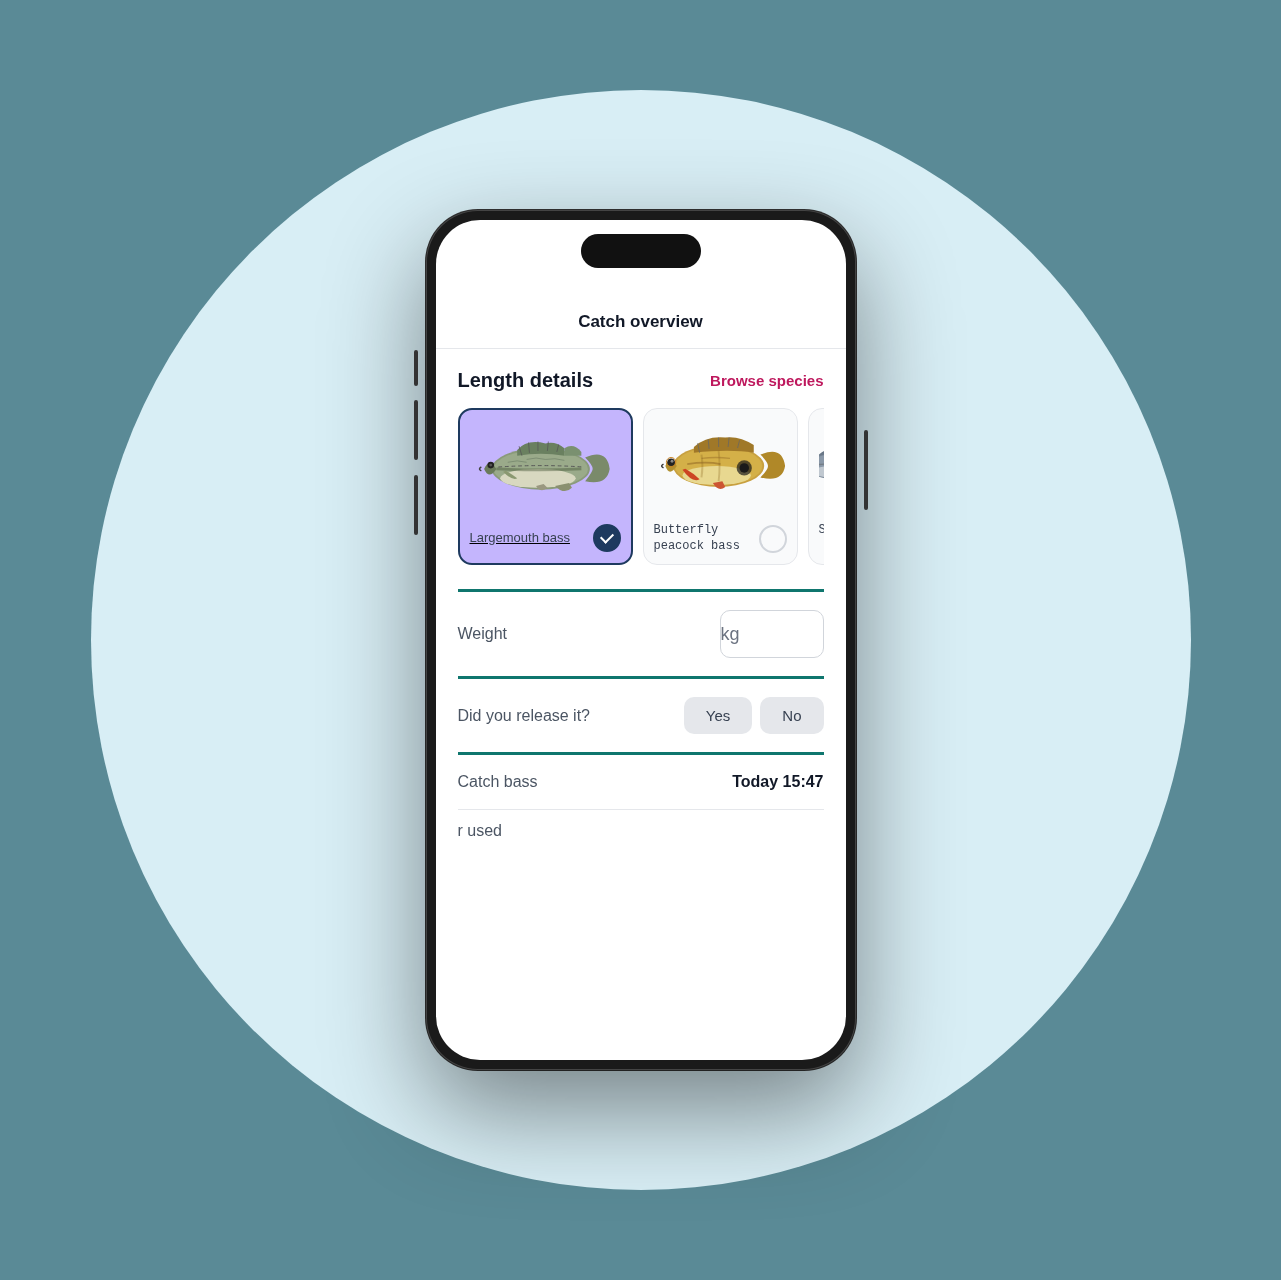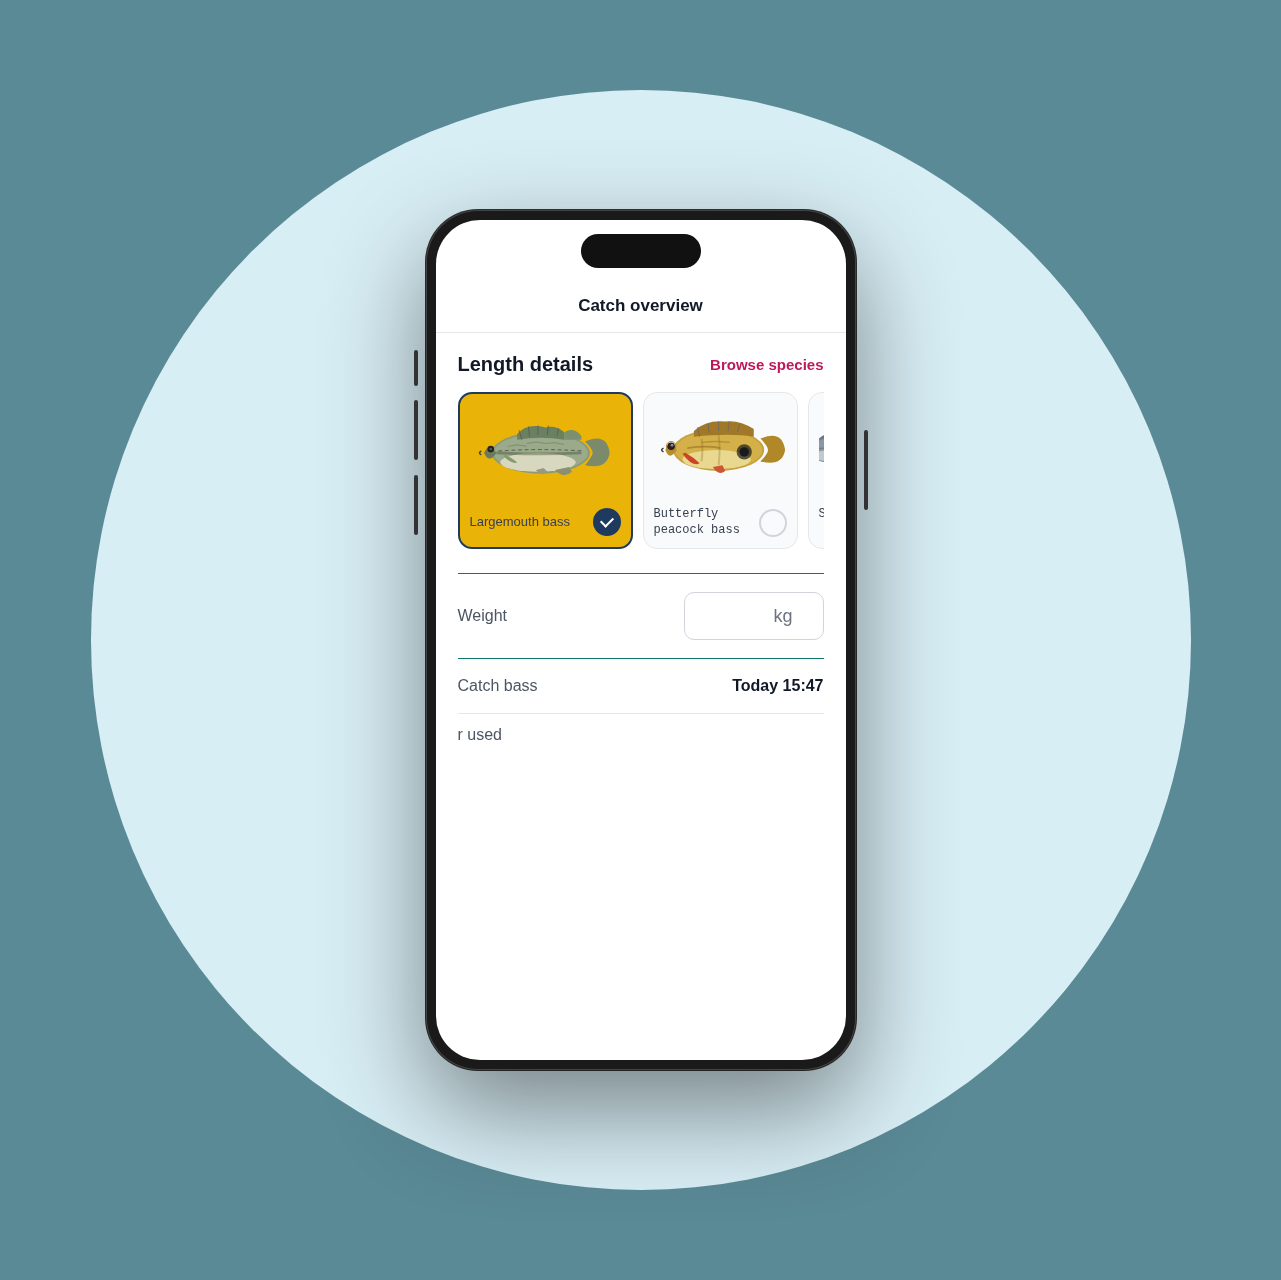--- a/index.html
+++ b/index.html
@@ -62,20 +62,21 @@
       border-radius: 20px;
       z-index: 10;
     }
 
     .screen-content {
       flex: 1;
       display: flex;
       flex-direction: column;
       padding-top: 64px;
       overflow: hidden;
+      margin-top: 16px;
     }
 
     
     .header {
       text-align: center;
       padding: 12px 20px 16px;
       border-bottom: 1px solid #e5e7eb;
     }
 
     .header-title {
@@ -125,21 +126,22 @@
       padding: 12px 10px 10px;
       display: flex;
       flex-direction: column;
       align-items: center;
       position: relative;
       flex-shrink: 0;
     }
 
     .fish-card.selected {
       border: 2.5px solid #1e3a5f;
-      background: #eab308;
+      background: #c4b5fd;
+      text-decoration: underline;
     }
 
     .fish-card-main {
       width: 175px;
     }
 
     .fish-card-secondary {
       width: 155px;
     }
 
@@ -207,39 +209,39 @@
       border-bottom: 2.5px solid white;
       transform: rotate(-45deg) translate(1px, -1px);
     }
 
     
     .form-row {
       display: flex;
       justify-content: space-between;
       align-items: center;
       padding: 18px 0;
-      border-top: 1px solid #0f766e;
+      border-top: 3px solid #0f766e;
       gap: 24px;
     }
 
     .form-label {
       font-size: 16px;
       color: #4b5563;
       font-weight: 400;
     }
 
     .form-input-box {
-      width: 140px;
+      width: 104px;
       height: 48px;
       border: 1.5px solid #d1d5db;
       border-radius: 10px;
       display: flex;
       align-items: center;
-      justify-content: flex-end;
-      padding-right: 30px;
+      justify-content: flex-start;
+      padding-right: 16px;
     }
 
     .form-input-unit {
       font-size: 18px;
       font-weight: 400;
       color: #6b7280;
     }
 
     
     .toggle-group {
@@ -465,20 +467,27 @@
           </div>
 
           <div class="form-row">
             <span class="form-label">Weight</span>
             <div class="form-input-box">
               <span class="form-input-unit">kg</span>
             </div>
           </div>
 
 
+          <div class="form-row">
+            <span class="form-label">Did you release it?</span>
+            <div class="toggle-group">
+              <button class="toggle-btn">Yes</button>
+              <button class="toggle-btn">No</button>
+            </div>
+          </div>
 
           <div class="form-row">
             <span class="form-label">Catch bass</span>
             <span class="catch-time-value">Today 15:47</span>
           </div>
 
           <div class="gear-row">
             <span class="gear-label">r used</span>
           </div>
         </div>

